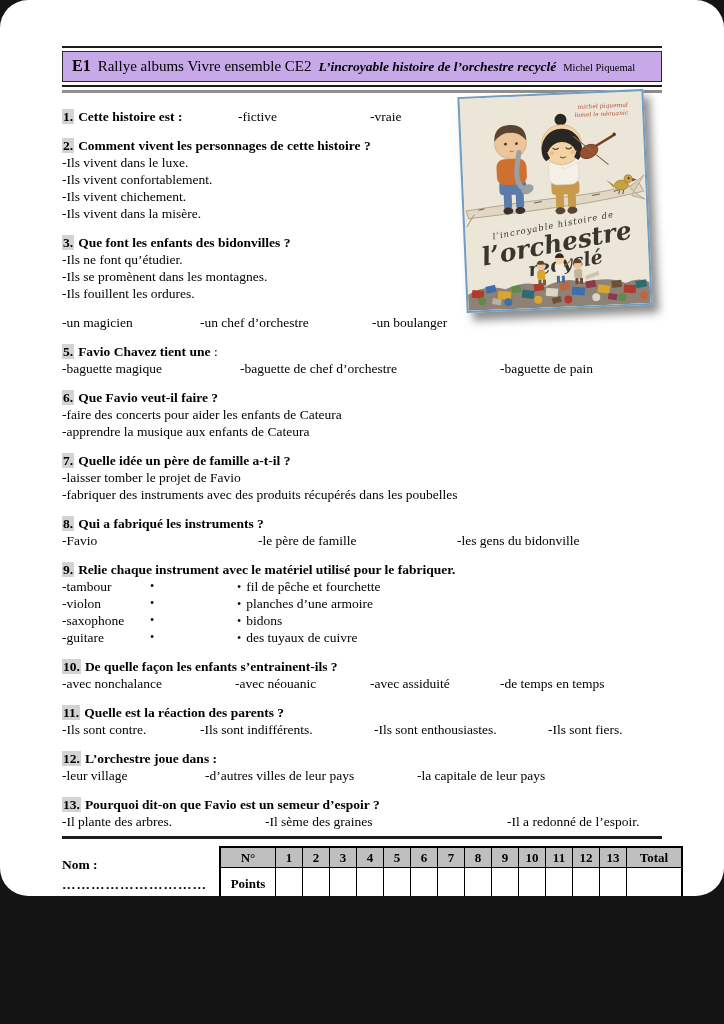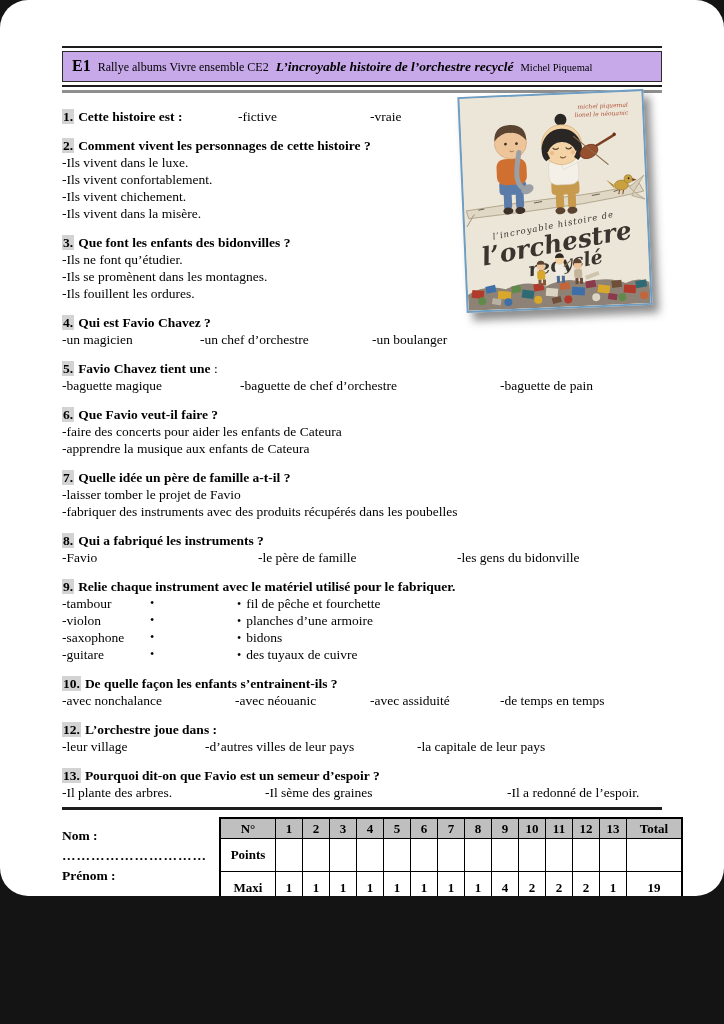--- a/index.html
+++ b/index.html
@@ -10,21 +10,21 @@
   }
   .content{position:absolute;left:62px;top:46px;width:600px;}
 
   
   .rule-top{height:2px;background:#1c1c1c;margin-bottom:3px;}
   .banner{
     background:#c7a9ea;border:1px solid #2a2a2a;
     padding:5px 9px 6px 9px;display:flex;align-items:baseline;gap:7px;white-space:nowrap;
   }
   .b-code{font-weight:bold;font-size:16px;}
-  .b-title{font-size:12px;}
+  .b-title{font-size:15px;}
   .b-book{font-weight:bold;font-style:italic;font-size:13.5px;}
   .b-author{font-size:10.5px;}
   .rule-bot1{height:2px;background:#1c1c1c;margin-top:3px;}
   .rule-bot2{height:3px;background:#8f8f8f;margin-top:3px;}
 
   
   .questions{margin-top:15px;font-size:13.5px;line-height:17px;}
   .q{margin-bottom:12px;}
   .q-title{font-weight:bold;}
   .q-num{background:#d3d3d3;padding:0 1px;margin-right:4px;font-weight:bold;}
@@ -234,21 +234,20 @@
       </div>
 
       <div class="q">
         <div class="q-title"><span class="q-num">3.</span><span>Que font les enfants des bidonvilles ?</span></div>
         <div>-Ils ne font qu’étudier.</div>
         <div>-Ils se promènent dans les montagnes.</div>
         <div>-Ils fouillent les ordures.</div>
       </div>
 
       <div class="q">
-        <div class="q-title"><span class="q-num">4.</span><span>Qui est Favio Chavez ?</span></div>
         <div class="opt-row">
           <span class="opt" style="left:0">-un magicien</span>
           <span class="opt" style="left:138px">-un chef d’orchestre</span>
           <span class="opt" style="left:310px">-un boulanger</span>
         </div>
       </div>
 
       <div class="q">
         <div class="q-title"><span class="q-num">5.</span><span>Favio Chavez tient une</span><span class="q-suffix"> :</span></div>
         <div class="opt-row">
@@ -306,20 +305,29 @@
       <div class="q">
         <div class="q-title"><span class="q-num">10.</span><span>De quelle façon les enfants s’entrainent-ils ?</span></div>
         <div class="opt-row">
           <span class="opt" style="left:0">-avec nonchalance</span>
           <span class="opt" style="left:173px">-avec néouanic</span>
           <span class="opt" style="left:308px">-avec assiduité</span>
           <span class="opt" style="left:438px">-de temps en temps</span>
         </div>
       </div>
 
+      <div class="q">
+        <div class="q-title"><span class="q-num">11.</span><span>Quelle est la réaction des parents ?</span></div>
+        <div class="opt-row">
+          <span class="opt" style="left:0">-Ils sont contre.</span>
+          <span class="opt" style="left:138px">-Ils sont indifférents.</span>
+          <span class="opt" style="left:312px">-Ils sont enthousiastes.</span>
+          <span class="opt" style="left:486px">-Ils sont fiers.</span>
+        </div>
+      </div>
 
       <div class="q">
         <div class="q-title"><span class="q-num">12.</span><span>L’orchestre joue dans :</span></div>
         <div class="opt-row">
           <span class="opt" style="left:0">-leur village</span>
           <span class="opt" style="left:143px">-d’autres villes de leur pays</span>
           <span class="opt" style="left:355px">-la capitale de leur pays</span>
         </div>
       </div>
 

